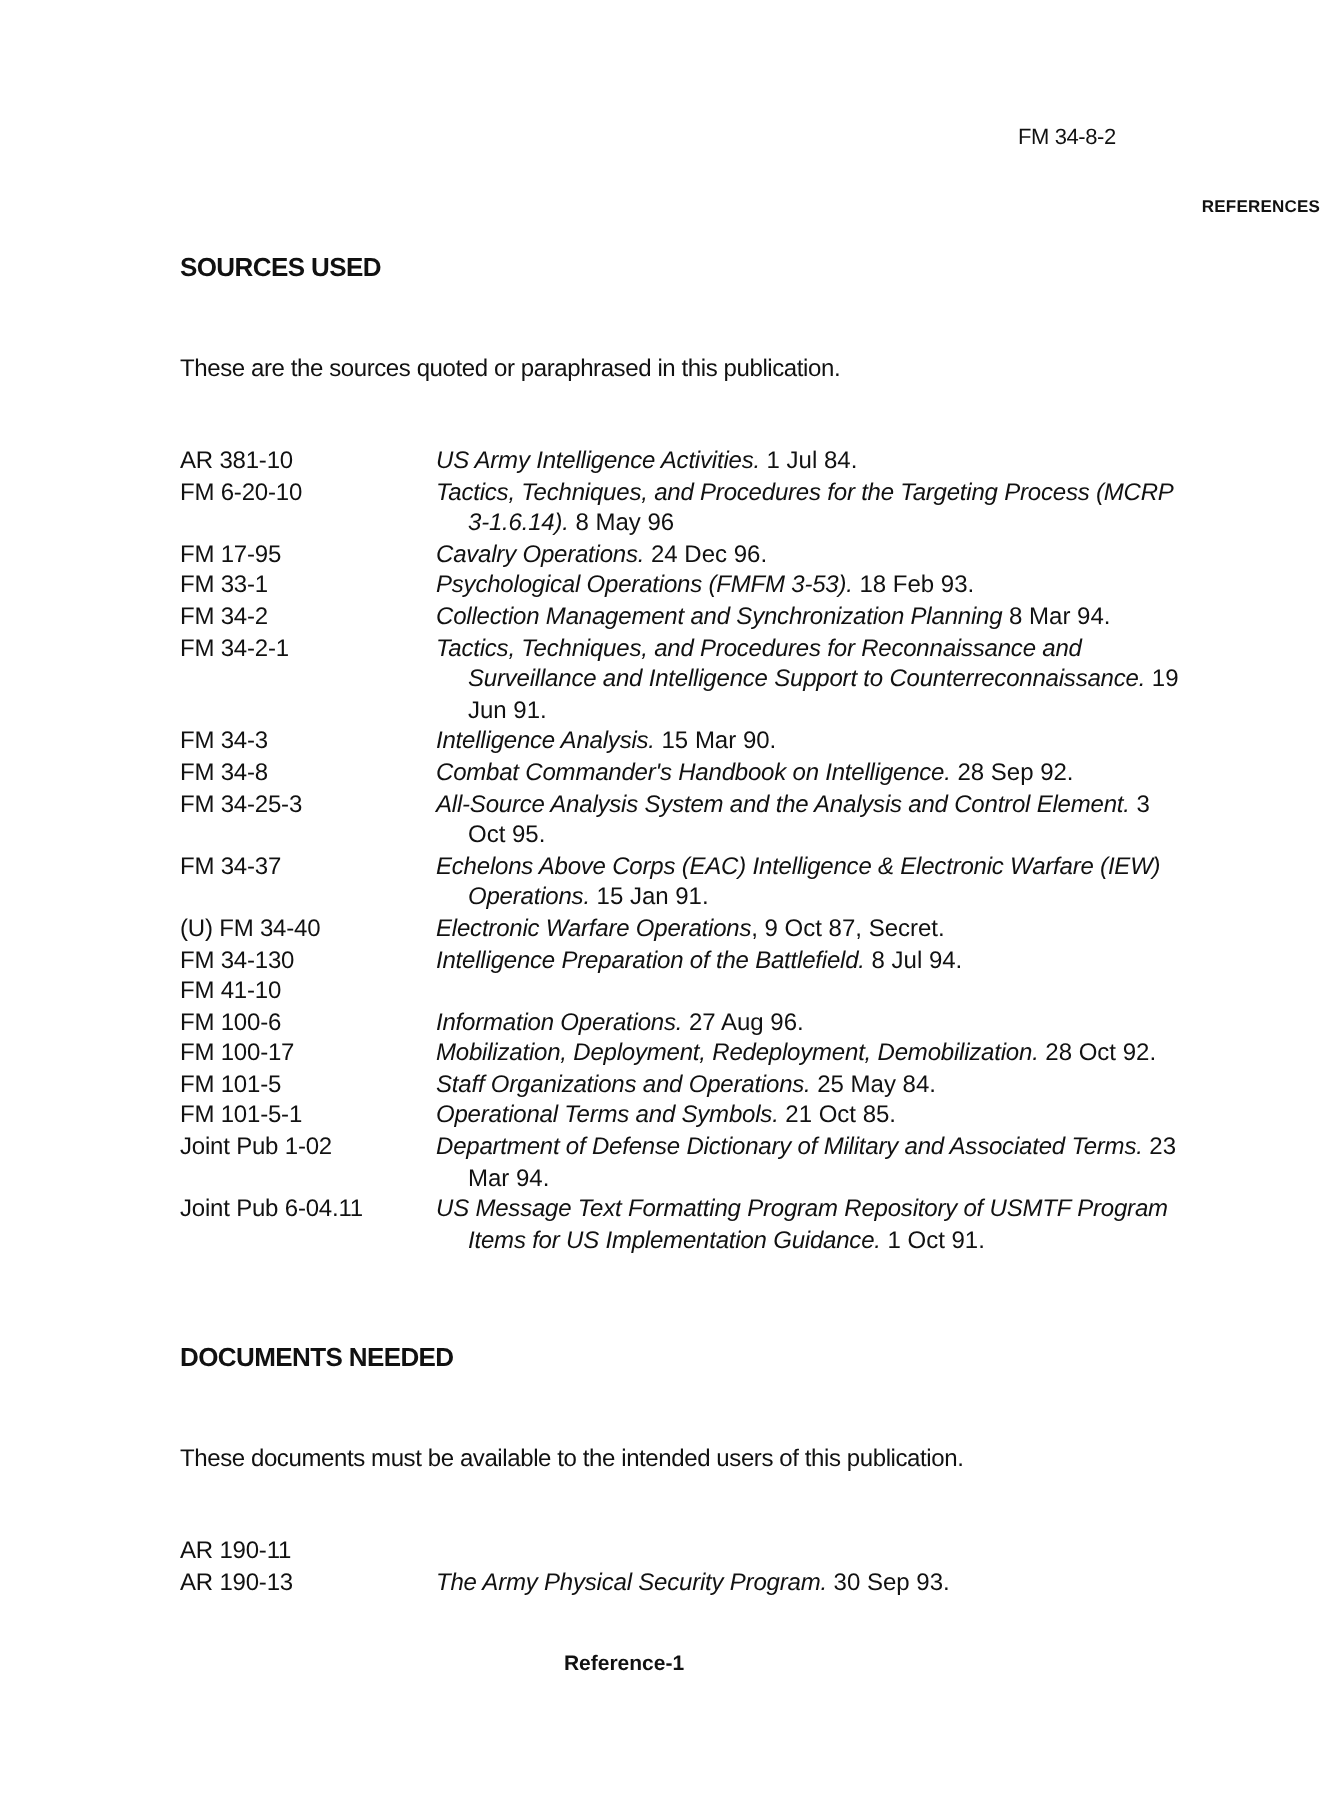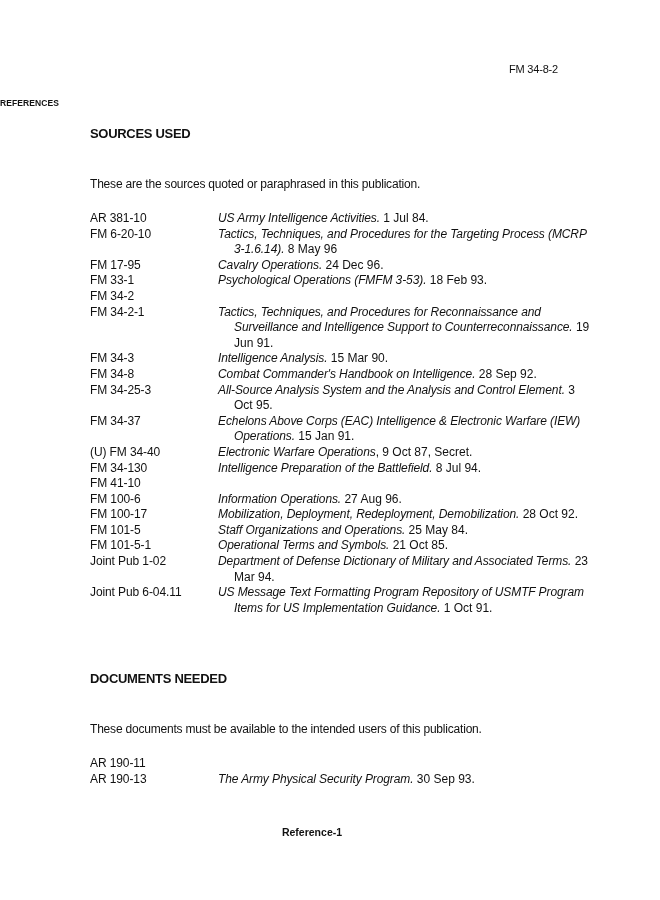--- a/index.html
+++ b/index.html
@@ -21,21 +21,21 @@
       top: 63px;
       font-size: 11px;
       font-weight: normal;
       letter-spacing: -0.2px;
     }
     .page-title {
       position: absolute;
       left: 0;
       width: 660px;
       top: 98px;
-      text-align: left;
+      text-align: right;
       font-size: 8.5px;
       font-weight: bold;
       letter-spacing: 0.1px;
     }
     .section {
       position: absolute;
       left: 90px;
       width: 500px;
     }
     .section-heading {
@@ -44,21 +44,21 @@
       line-height: 15px;
       letter-spacing: -0.3px;
     }
     .section-intro {
       font-size: 12px;
       line-height: 15px;
       letter-spacing: -0.2px;
       margin-top: 36px;
     }
     .ref-list {
-      margin-top: 19px;
+      margin-top: 31px;
     }
     .ref-row {
       display: flex;
       font-size: 12px;
       line-height: 15.6px;
     }
     .ref-id {
       width: 128px;
       flex: 0 0 128px;
       letter-spacing: -0.1px;
@@ -108,20 +108,21 @@
       <div class="ref-row">
         <div class="ref-id">FM 17-95</div>
         <div class="ref-body"><span class="ref-title">Cavalry Operations.</span><span class="ref-date"> 24 Dec 96.</span></div>
       </div>
       <div class="ref-row">
         <div class="ref-id">FM 33-1</div>
         <div class="ref-body"><span class="ref-title">Psychological Operations (FMFM 3-53).</span><span class="ref-date"> 18 Feb 93.</span></div>
       </div>
       <div class="ref-row">
         <div class="ref-id">FM 34-2</div>
+        <div class="ref-body"><span class="ref-title">Collection Management and Synchronization Planning</span><span class="ref-date"> 8 Mar 94.</span></div>
       </div>
       <div class="ref-row">
         <div class="ref-id">FM 34-2-1</div>
         <div class="ref-body"><span class="ref-title">Tactics, Techniques, and Procedures for Reconnaissance and Surveillance and Intelligence Support to Counterreconnaissance.</span><span class="ref-date"> 19 Jun 91.</span></div>
       </div>
       <div class="ref-row">
         <div class="ref-id">FM 34-3</div>
         <div class="ref-body"><span class="ref-title">Intelligence Analysis.</span><span class="ref-date"> 15 Mar 90.</span></div>
       </div>
       <div class="ref-row">

